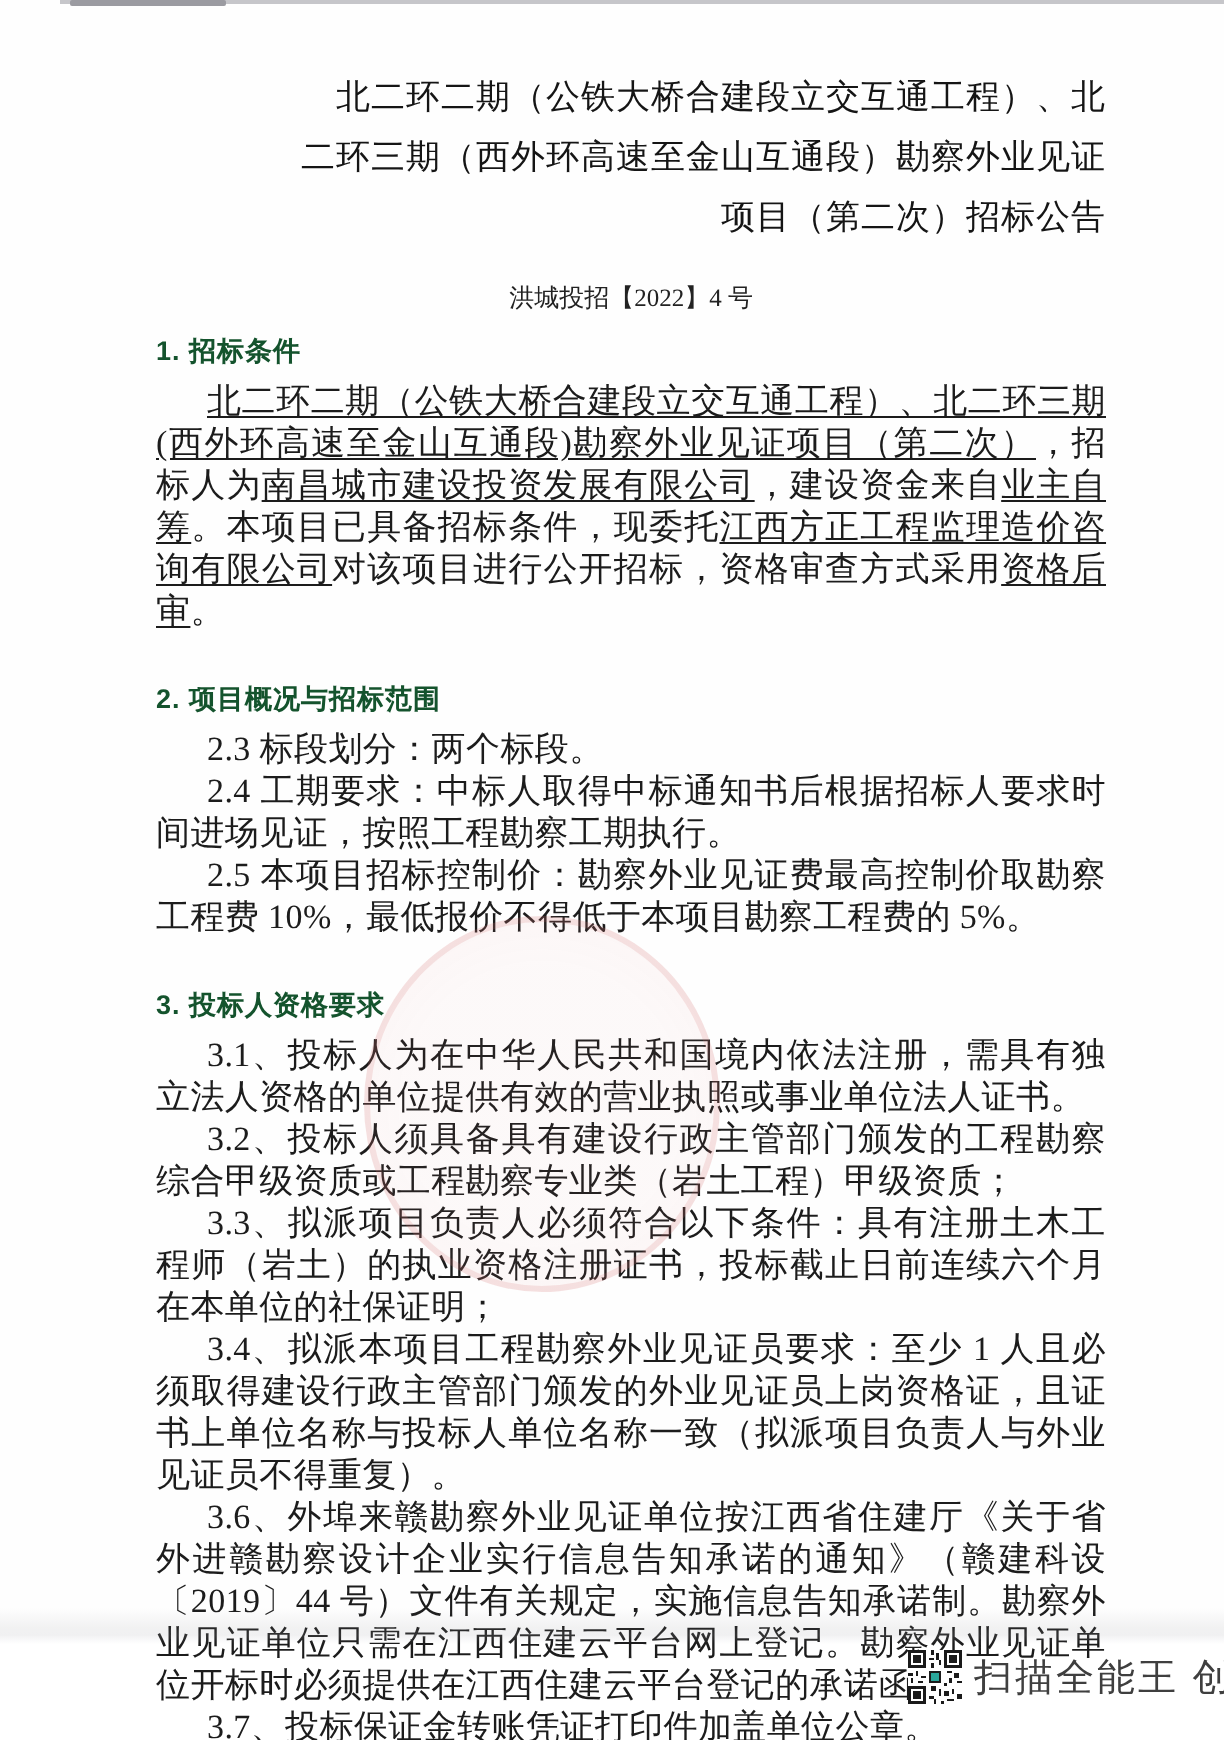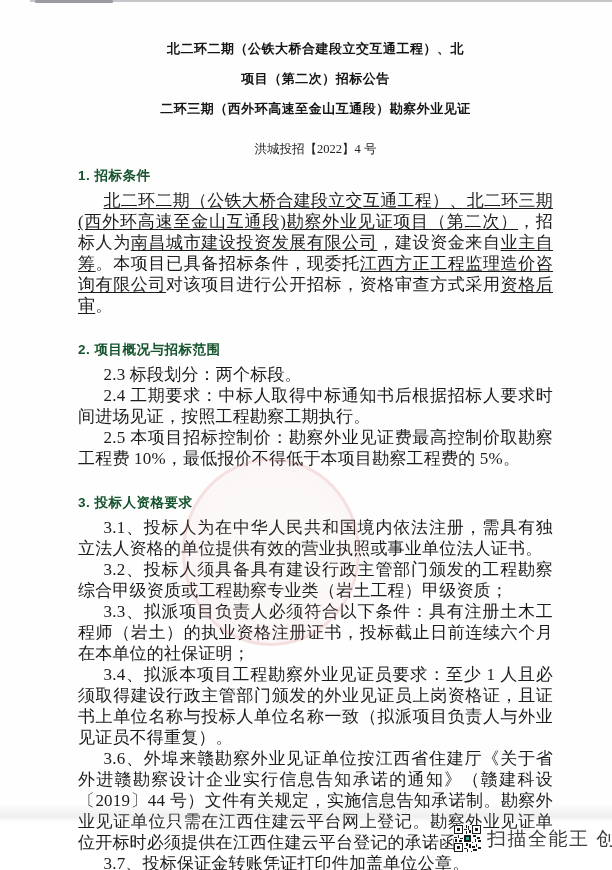--- a/index.html
+++ b/index.html
@@ -9,22 +9,22 @@
   }
   .scan-top-line{position:absolute;top:0;left:30px;right:0;height:2px;background:#c6c6ca;}
   .scan-top-smudge{position:absolute;top:0;left:35px;width:78px;height:3px;background:#9b9ba1;border-radius:1px;}
   .paper{position:absolute;top:0;left:0;right:0;height:818px;background:#fefefe;}
   .page-edge-shadow{
     position:absolute;left:0;right:0;top:804px;height:18px;
     background:linear-gradient(to bottom,rgba(255,255,255,0) 0%,rgba(130,130,136,0.10) 55%,rgba(170,170,176,0.16) 75%,rgba(255,255,255,0) 100%);
   }
   .content{position:absolute;left:78px;top:0;width:475px;}
   .title{
-    margin:34px 0 0 0;font-size:13px;font-weight:700;line-height:30px;
-    text-align:center;letter-spacing:0.5px;color:#151515;
+    margin:34px 0 0 0;font-size:17px;font-weight:400;line-height:30px;
+    text-align:right;letter-spacing:0.5px;color:#151515;
   }
   .docno{margin-top:17px;font-size:12.5px;line-height:17px;text-align:center;color:#222;}
   .sec-heading{
     margin:8px 0 0 0;font-size:13.5px;font-weight:700;line-height:19px;
     font-family:"Liberation Sans","DejaVu Sans",sans-serif;color:#14532d;letter-spacing:0.5px;
   }
   .sec-heading.gap{margin-top:24px;}
   .paras{margin-top:5px;}
   .para{
     margin:0;font-size:17px;line-height:21px;text-align:justify;
@@ -50,22 +50,22 @@
 <body>
 
 <div class="page">
   <div class="paper"></div>
   <div class="scan-top-line"></div>
   <div class="scan-top-smudge"></div>
 
   <div class="content">
     <h1 class="title">
       <div>北二环二期（公铁大桥合建段立交互通工程）、北</div>
+      <div>二环三期（西外环高速至金山互通段）勘察外业见证</div>
       <div>项目（第二次）招标公告</div>
-      <div>二环三期（西外环高速至金山互通段）勘察外业见证</div>
     </h1>
     <div class="docno">洪城投招【2022】4 号</div>
 
     <h2 class="sec-heading">1. 招标条件</h2>
     <div class="paras">
       <p class="para"><span class="u">北二环二期（公铁大桥合建段立交互通工程）、北二环三期(西外环高速至金山互通段)勘察外业见证项目（第二次）</span><span>，招标人为</span><span class="u">南昌城市建设投资发展有限公司</span><span>，建设资金来自</span><span class="u">业主自筹</span><span>。本项目已具备招标条件，现委托</span><span class="u">江西方正工程监理造价咨询有限公司</span><span>对该项目进行公开招标，资格审查方式采用</span><span class="u">资格后审</span><span>。</span></p>
     </div>
 
     <h2 class="sec-heading gap">2. 项目概况与招标范围</h2>
     <div class="paras">

